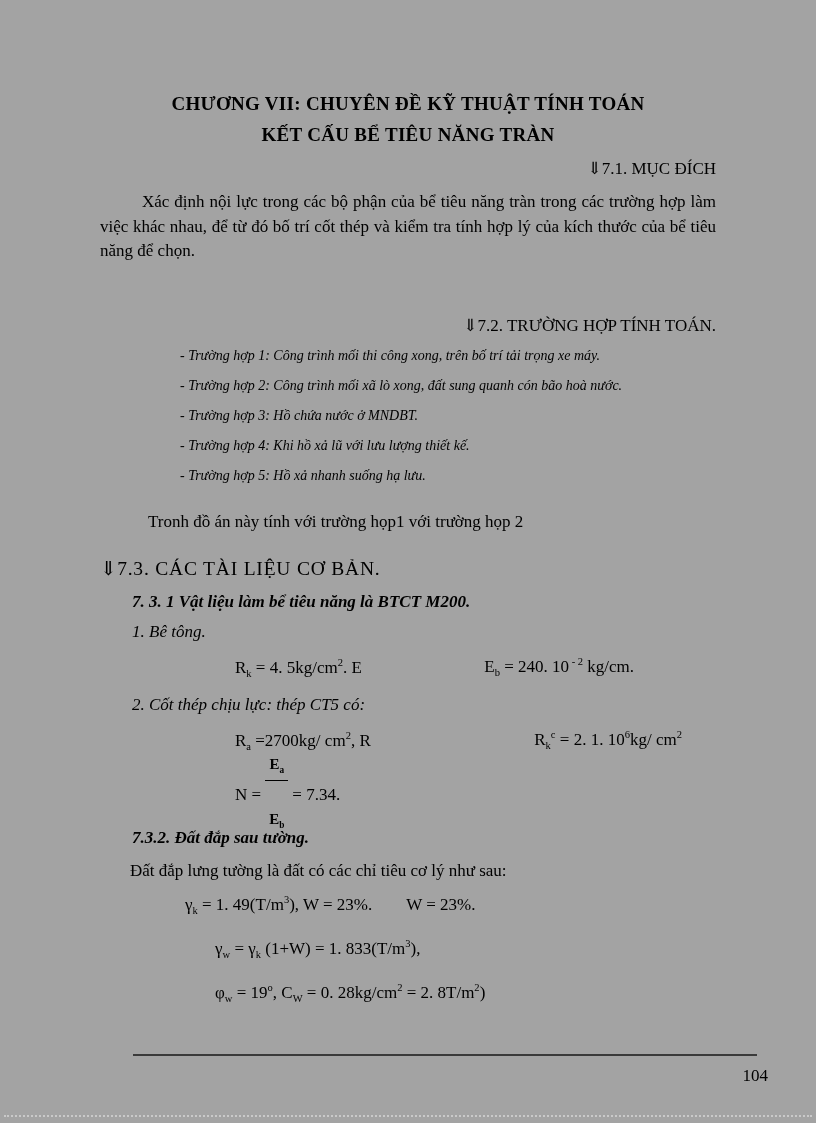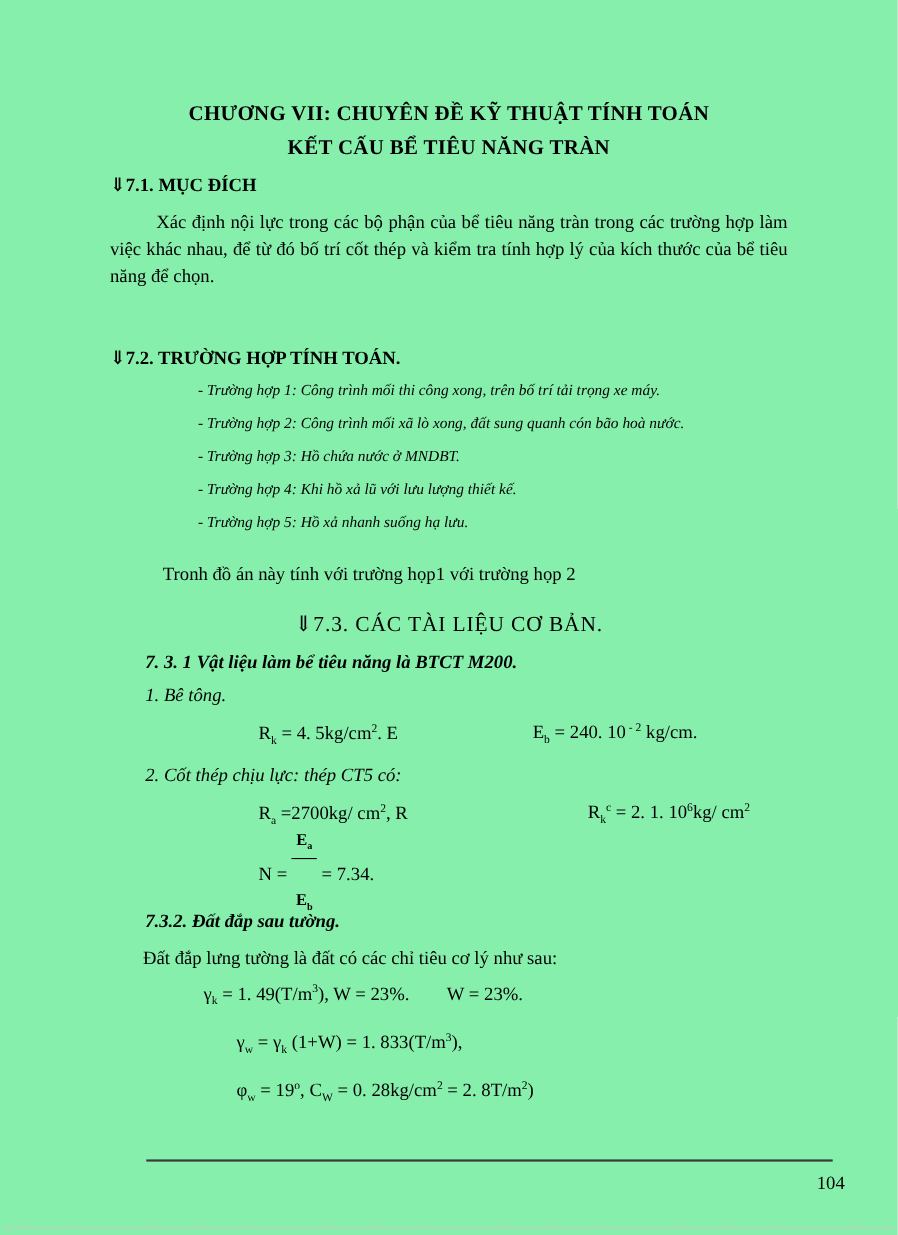--- a/index.html
+++ b/index.html
@@ -1,37 +1,37 @@
 <!DOCTYPE html>
 <html lang="vi"><head>
 <meta charset="utf-8">
 <style>
   html,body{margin:0;padding:0;background:#e8e8e8;}
   .page{
     position:relative;
     width:816px;height:1123px;
     margin:0 auto;
-    background:#86efac;
+    background:#a3a3a3;
     font-family:"Liberation Serif","DejaVu Serif",serif;
     color:#000000;
     overflow:hidden;
     box-sizing:border-box;
     padding:0 100px;
   }
   .title{
     padding-top:88px;
     text-align:center;
     font-weight:bold;
     font-size:19px;
     line-height:31px;
     letter-spacing:0.3px;
   }
   .h-bold{
-    text-align:left;
-    font-weight:bold;
+    text-align:right;
+    font-weight:normal;
     font-size:17px;
     line-height:30px;
     margin-top:4px;
   }
   .h72{margin-top:47px;}
   .body-par{
     font-size:17px;
     line-height:24.5px;
     text-align:justify;
     text-indent:42px;
@@ -51,21 +51,20 @@
     text-indent:80px;
     text-align:justify;
     font-family:Liberation Serif, serif;
   }
   .note{
     font-size:17px;
     line-height:28px;
     text-indent:48px;
   }
   .h73{
-    text-align:center;
     font-size:19.5px;
     line-height:32px;
     margin-top:16px;
     letter-spacing:0.8px;
   }
   .h-sub{
     font-weight:bold;
     font-style:italic;
     font-size:17px;
     line-height:30px;

